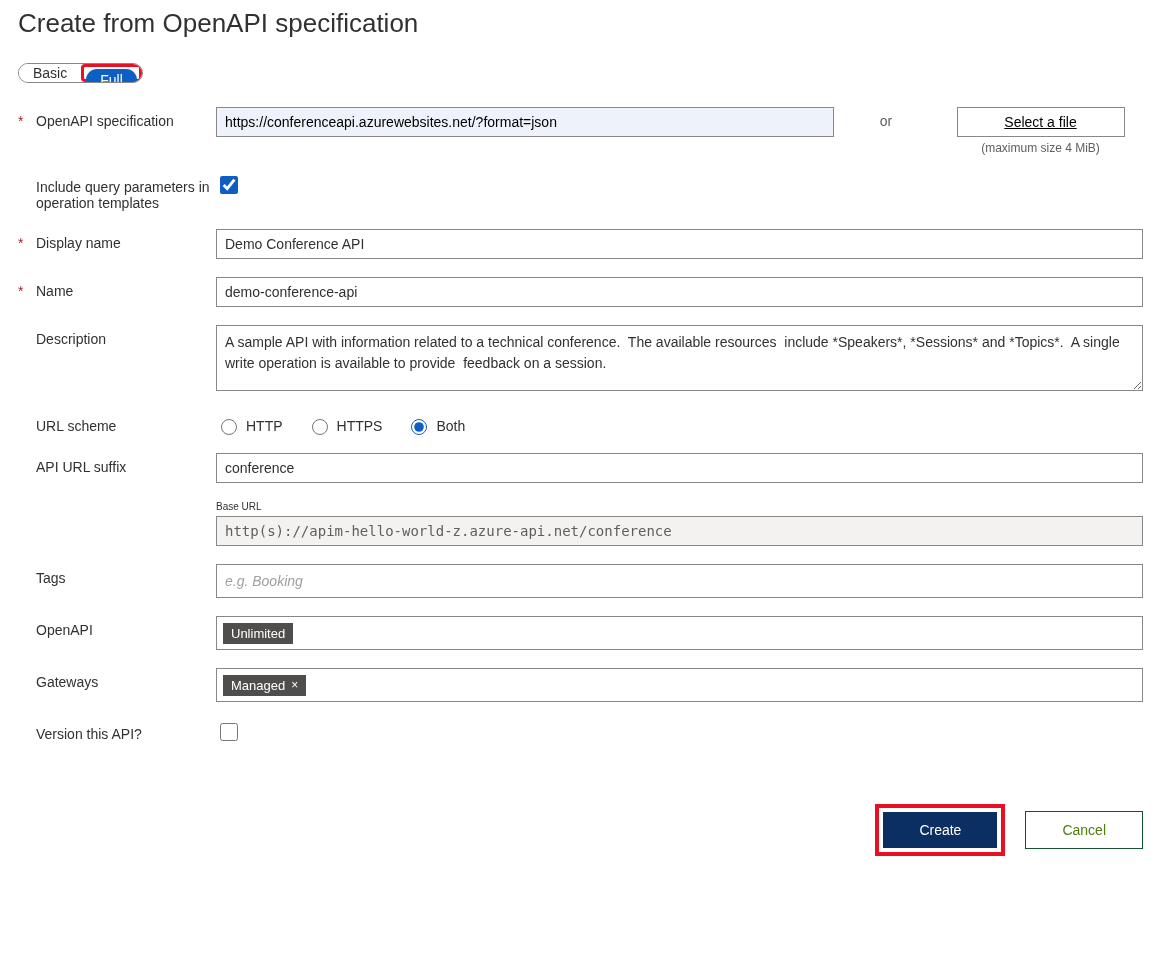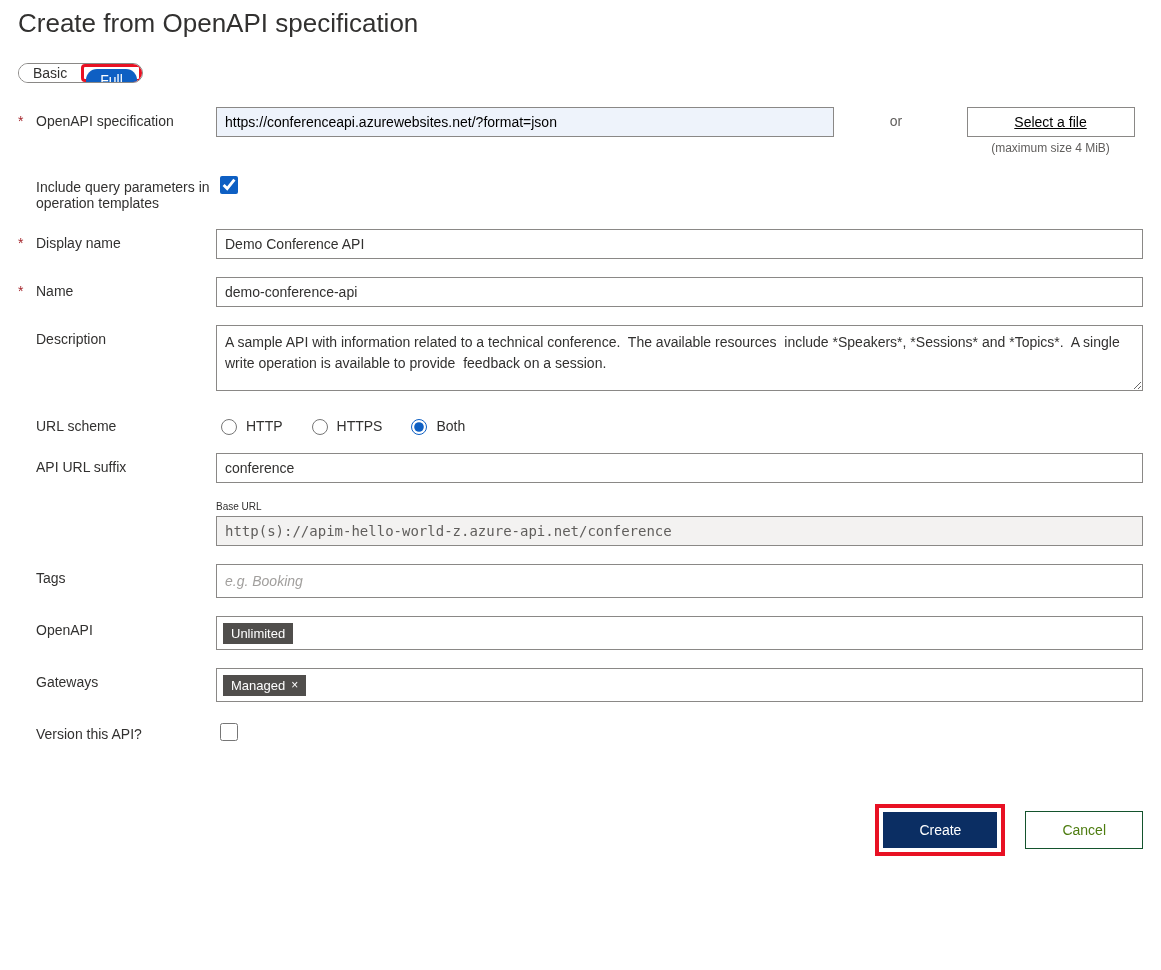--- a/index.html
+++ b/index.html
@@ -64,21 +64,21 @@
     width: 180px;
     padding-top: 6px;
     color: #323130;
   }
   .field-col {
     flex: 1;
   }
   .spec-row .field-col {
     display: flex;
     align-items: flex-start;
-    gap: 12px;
+    gap: 2px;
   }
   input.text, textarea.text {
     width: 100%;
     border: 1px solid #8a8886;
     padding: 6px 8px;
     font-size: 14px;
     font-family: inherit;
     color: #323130;
   }
   textarea.text {

